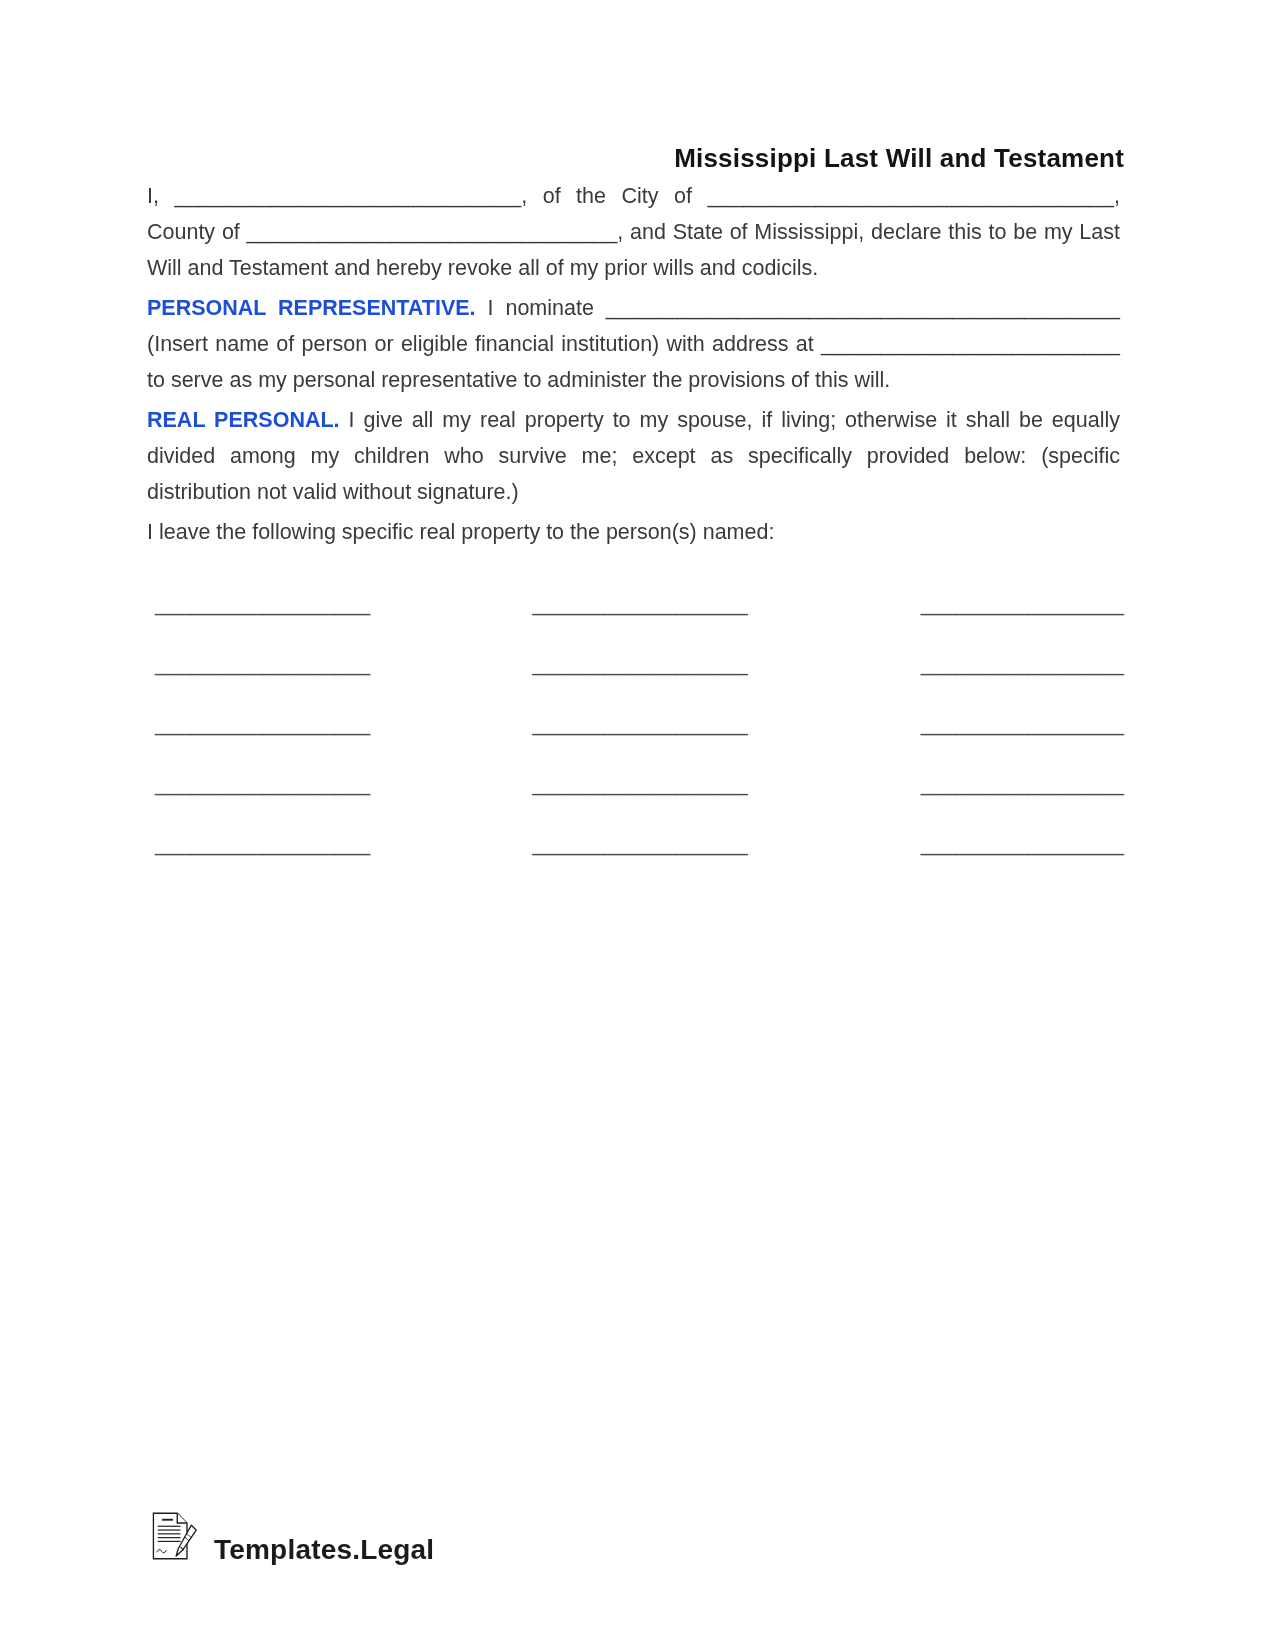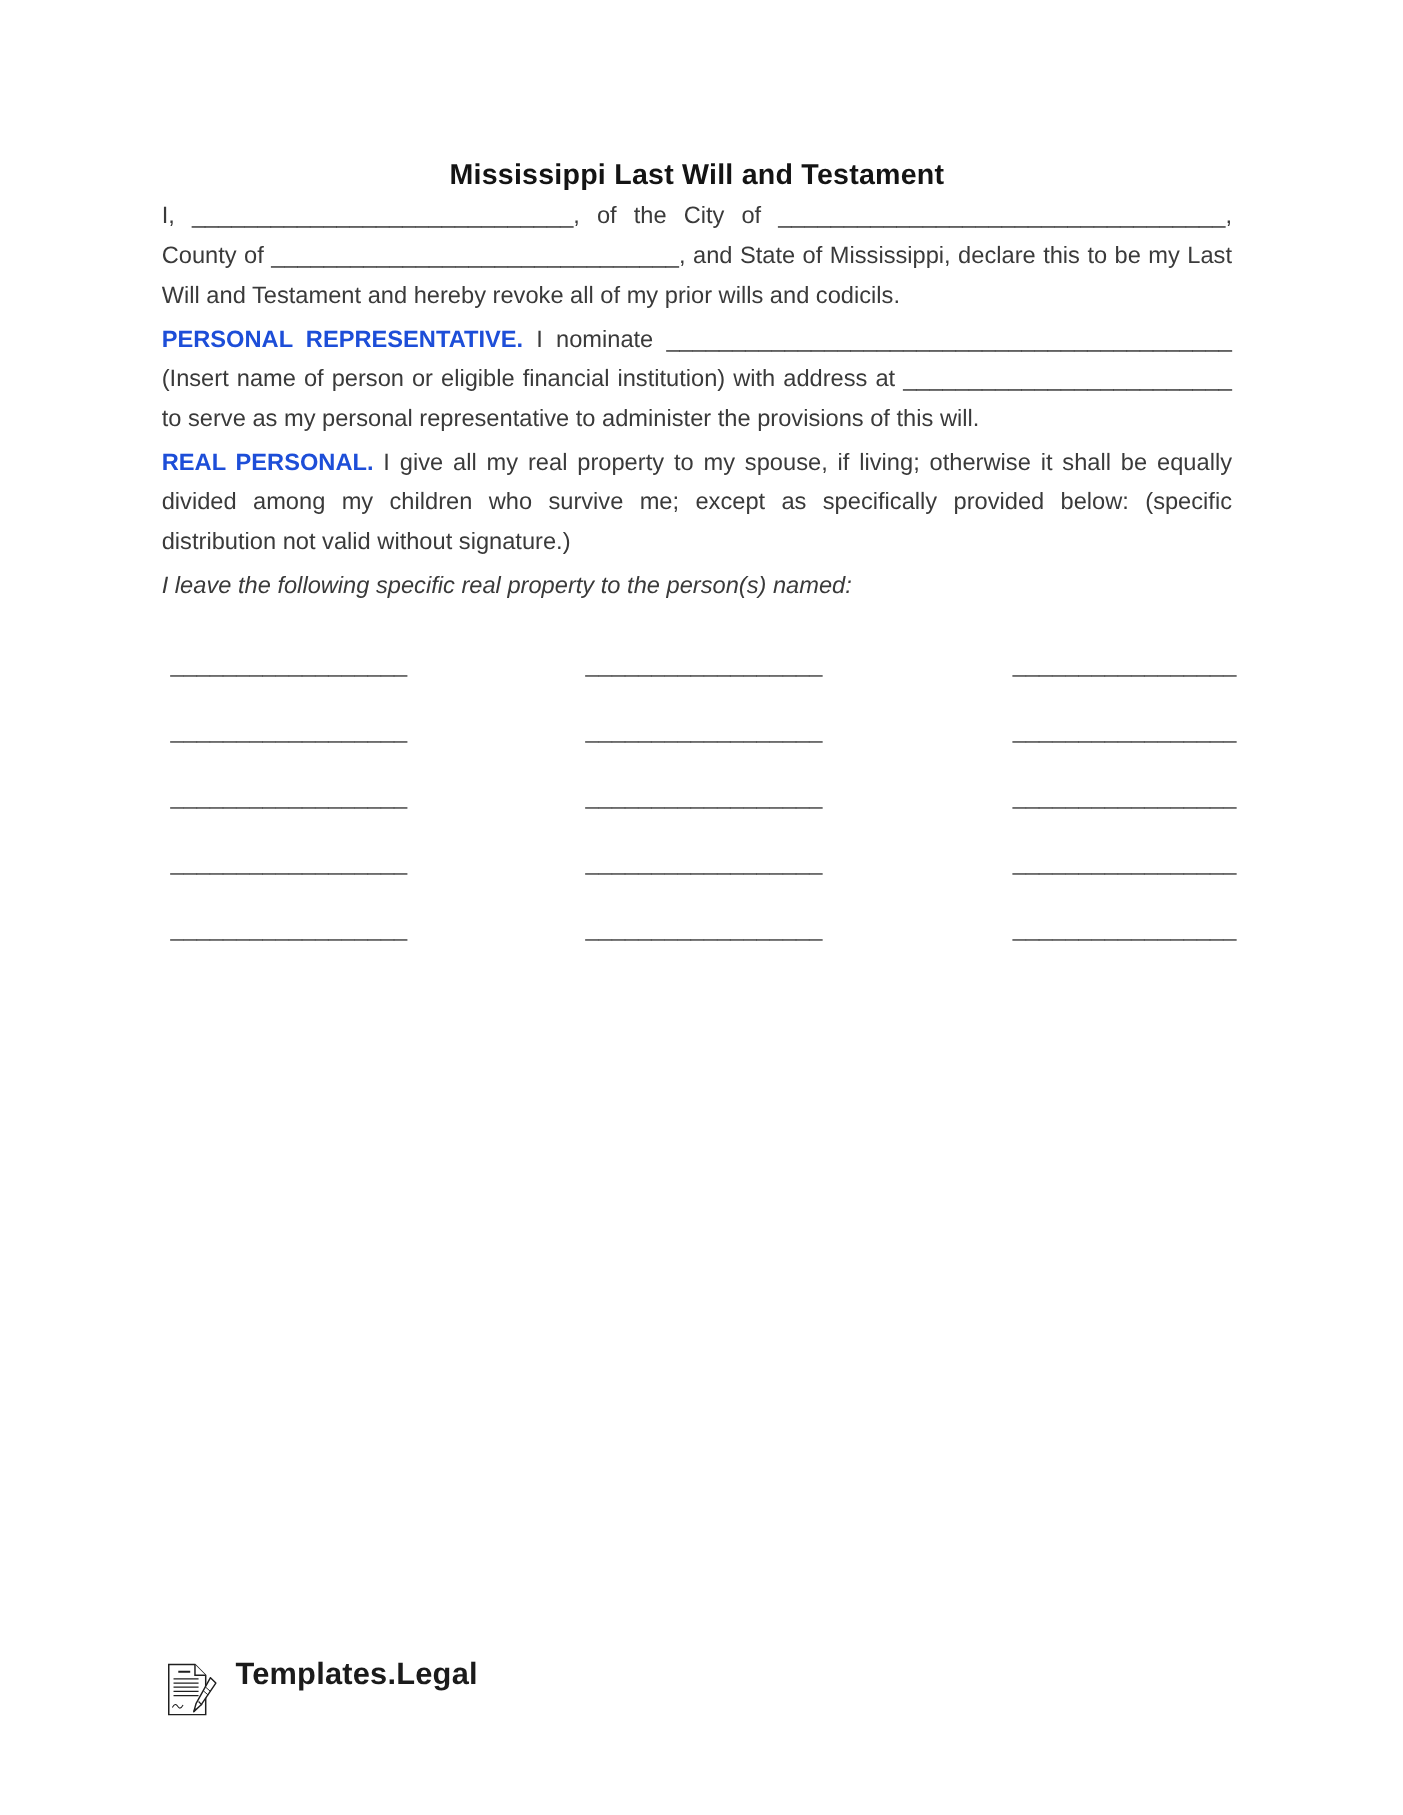--- a/index.html
+++ b/index.html
@@ -11,21 +11,21 @@
     background:#ffffff;
     overflow:hidden;
     font-family:"Liberation Sans", sans-serif;
     color:#333333;
   }
   .content{
     padding:0 151px 0 143px;
   }
   .doc-title{
     margin:142px 0 0 0;
-    text-align:center;
+    text-align:right;
     font-size:26px;
     line-height:32px;
     font-weight:bold;
     color:#141414;
     letter-spacing:.2px;
   }
   p.body-par{
     margin:4px;
     font-size:21.5px;
     line-height:36px;
@@ -33,21 +33,21 @@
     color:#3a3a3a;
   }
   .lead{
     font-weight:bold;
     color:#1d4ed8;
   }
   .par-opening{margin-top:72px;}
   .par-pr1{margin-top:70px;}
   .par-pr2{margin-top:14px;}
   .par-rp1{margin-top:62px;}
-  .par-rp2{margin-top:13px; text-align:left;font-style:italic;}
+  .par-rp2{margin-top:13px; text-align:left;}
   .par-phi{margin-top:96px; letter-spacing:.15px;}
 
   .cols-header{
     display:flex;
     margin-top:30px;
     padding-left:12px;
     font-size:21.5px;
     line-height:36px;
     color:#3a3a3a;
   }
@@ -68,21 +68,21 @@
   }
   .bcell{flex:none;display:inline-block;}
   .b1{width:219px;}
   .b2{width:230px;}
 
   .footer{
     position:absolute;
     left:148px;
     top:1506px;
     display:flex;
-    align-items:flex-start;
+    align-items:flex-end;
   }
   .logo-icon{display:block;flex:none;}
   .brand{
     margin-left:14px;
     font-size:28px;
     font-weight:bold;
     color:#1b1b1b;
     letter-spacing:.2px;
   }
 </style>

